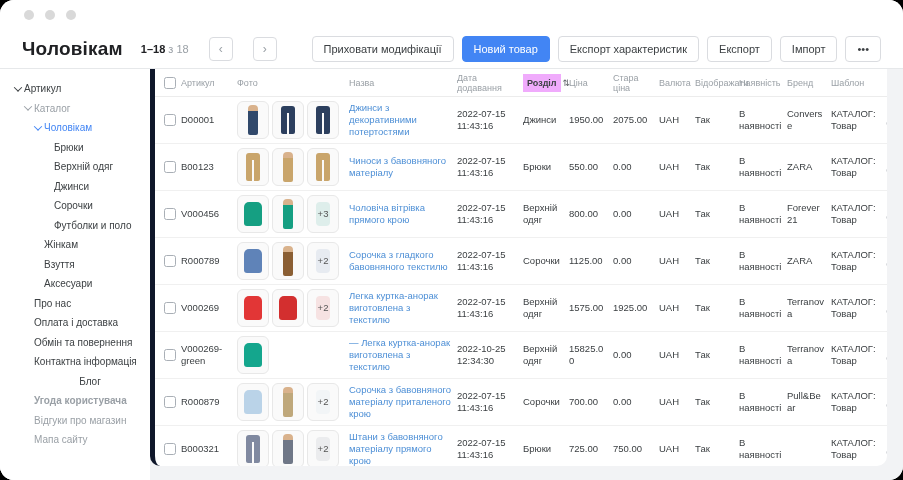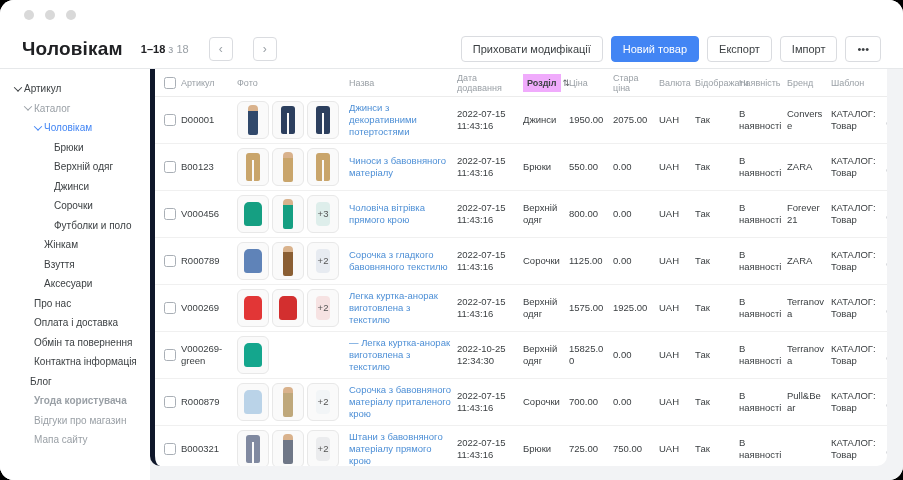--- a/index.html
+++ b/index.html
@@ -73,20 +73,21 @@
   <div class="toolbar">
     <span class="page-title">Чоловікам</span>
     <div class="pag">
       <span class="pag-text"><b>1–18</b> <span>з 18</span></span>
       <button class="nav-btn">‹</button>
       <button class="nav-btn">›</button>
     </div>
     <div class="toolbar-right">
         <button class="tbtn outline">Приховати модифікації</button>
         <button class="tbtn primary">Новий товар</button>
+        <button class="tbtn outline">Експорт характеристик</button>
         <button class="tbtn outline">Експорт</button>
         <button class="tbtn outline">Імпорт</button>
         <button class="tbtn outline">•••</button>
       </div>
   </div>
 
   <div class="divider"></div>
 
   <div class="main">
     <div class="sidebar">
@@ -158,21 +159,21 @@
   <div class="side-item dark" style="padding-left: 22px;">
     <span class="chev" style="visibility: hidden;"></span>
     <span class="lbl">Обмін та повернення</span>
   </div>
 
   <div class="side-item dark" style="padding-left: 22px;">
     <span class="chev" style="visibility: hidden;"></span>
     <span class="lbl">Контактна інформація</span>
   </div>
 
-  <div class="side-item dark" style="padding-left: 18px;">
+  <div class="side-item dark" style="padding-left: 18px; justify-content: center;">
     <span class="chev" style="visibility: hidden;"></span>
     <span class="lbl">Блог</span>
   </div>
 
   <div class="side-item gray" style="padding-left: 22px; font-weight: bold;">
     <span class="chev" style="visibility: hidden;"></span>
     <span class="lbl">Угода користувача</span>
   </div>
 
   <div class="side-item gray" style="padding-left: 22px;">

